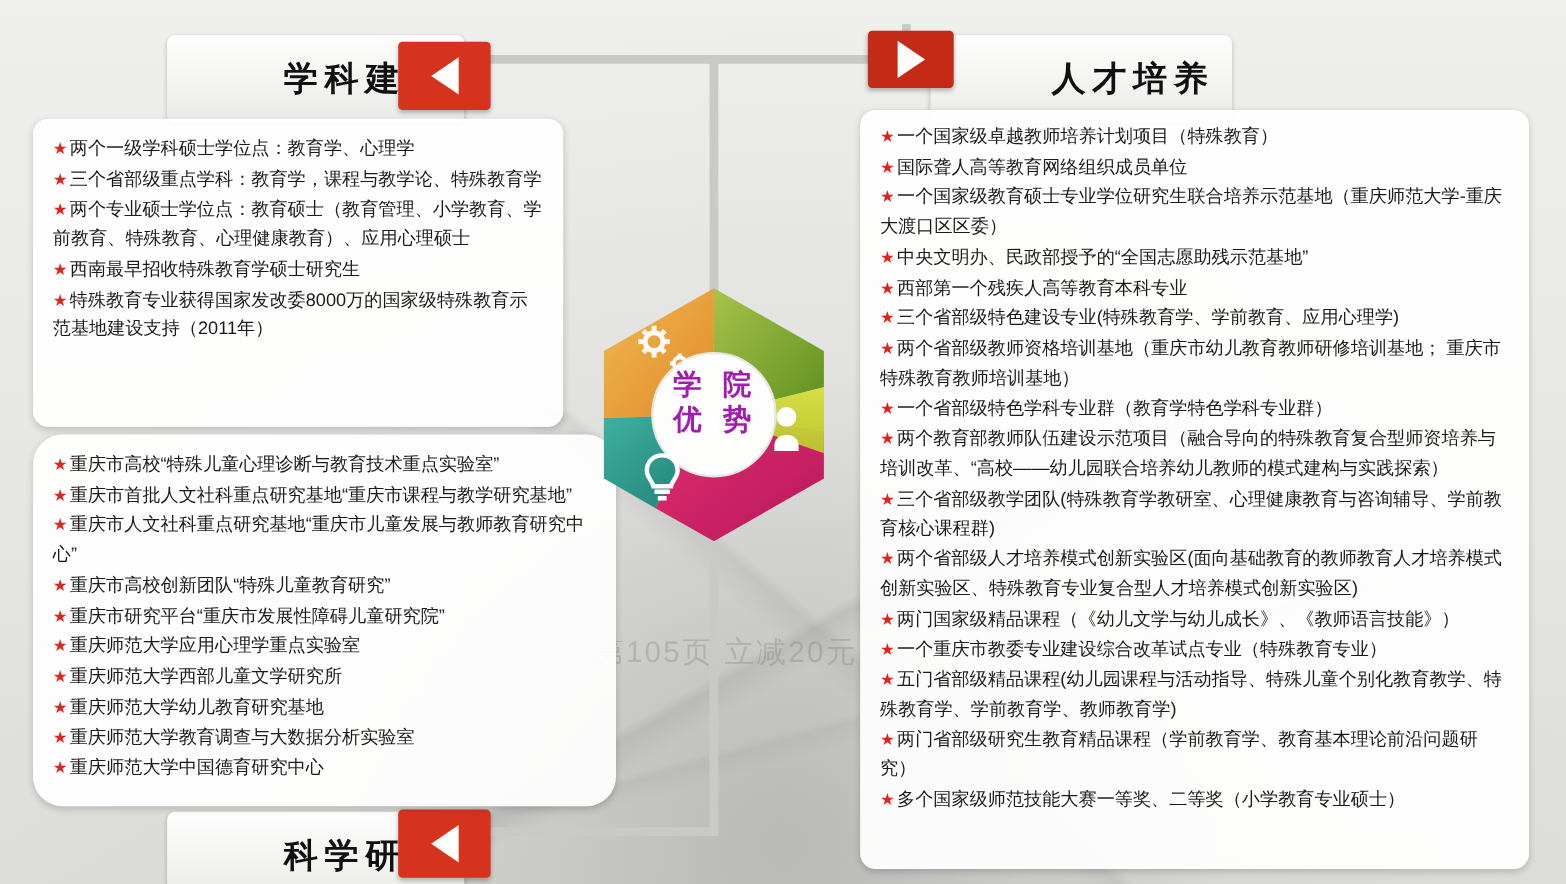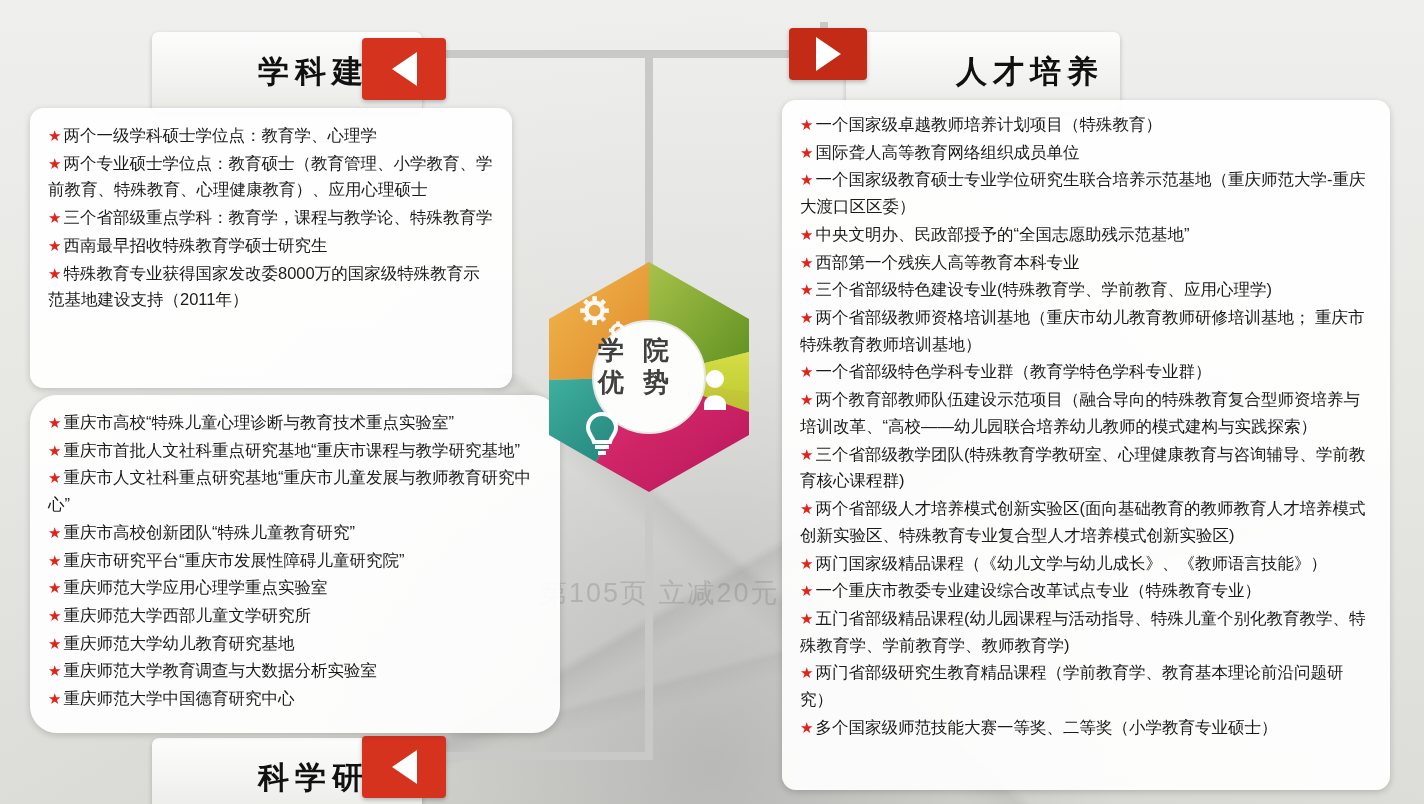--- a/index.html
+++ b/index.html
@@ -70,23 +70,23 @@
     text-indent:0;
   }
   .item .star{color:#e0241b;font-size:15px;margin-right:2px;}
 
   
   .hexwrap{position:absolute;left:536px;top:252px;width:226px;height:250px;}
   .hexwrap svg{position:absolute;left:0;top:0;}
   .hexlabel{
     position:absolute;left:62px;top:62px;width:104px;height:104px;
     border-radius:50%;
-    display:flex;flex-direction:column;align-items:flex-start;justify-content:center;
+    display:flex;flex-direction:column;align-items:center;justify-content:center;
     font-family:"DejaVu Serif","Liberation Serif",serif;
-    font-weight:bold;color:#404040;font-size:26px;letter-spacing:5px;line-height:1.25;
+    font-weight:bold;color:#a21caf;font-size:26px;letter-spacing:5px;line-height:1.25;
   }
 </style>
 </head>
 <body>
 
 <div class="bg"></div>
 <div class="watermark">第105页 立减20元</div>
 
 <div class="line" style="left:406px;top:50px;width:414px;height:8px;"></div>
 <div class="line" style="left:645px;top:50px;width:8px;height:262px;"></div>
@@ -113,22 +113,22 @@
   <div class="txt">科学研究</div>
 </div>
 <div class="arrowbox" style="position:absolute;left:362px;top:736px;">
   <div class="tri-l"></div>
 </div>
 <div style="position:absolute;left:404px;top:734px;width:98px;height:62px;background:rgba(255,255,255,.5);border-radius:6px;z-index:-1;"></div>
 
 <div class="card" style="left:30px;top:108px;width:482px;height:280px;">
   <div>
     <p class="item"><span class="star">★</span><span>两个一级学科硕士学位点：教育学、心理学</span></p>
+    <p class="item"><span class="star">★</span><span>三个省部级重点学科：教育学，课程与教学论、特殊教育学</span></p>
     <p class="item"><span class="star">★</span><span>两个专业硕士学位点：教育硕士（教育管理、小学教育、学前教育、特殊教育、心理健康教育）、应用心理硕士</span></p>
-    <p class="item"><span class="star">★</span><span>三个省部级重点学科：教育学，课程与教学论、特殊教育学</span></p>
     <p class="item"><span class="star">★</span><span>西南最早招收特殊教育学硕士研究生</span></p>
     <p class="item"><span class="star">★</span><span>特殊教育专业获得国家发改委8000万的国家级特殊教育示范基地建设支持（2011年）</span></p>
   </div>
 </div>
 
 <div class="card" style="left:30px;top:395px;width:530px;height:338px;border-radius:27px;">
   <div>
     <p class="item"><span class="star">★</span><span>重庆市高校“特殊儿童心理诊断与教育技术重点实验室”</span></p>
     <p class="item"><span class="star">★</span><span>重庆市首批人文社科重点研究基地“重庆市课程与教学研究基地”</span></p>
     <p class="item"><span class="star">★</span><span>重庆市人文社科重点研究基地“重庆市儿童发展与教师教育研究中心”</span></p>

